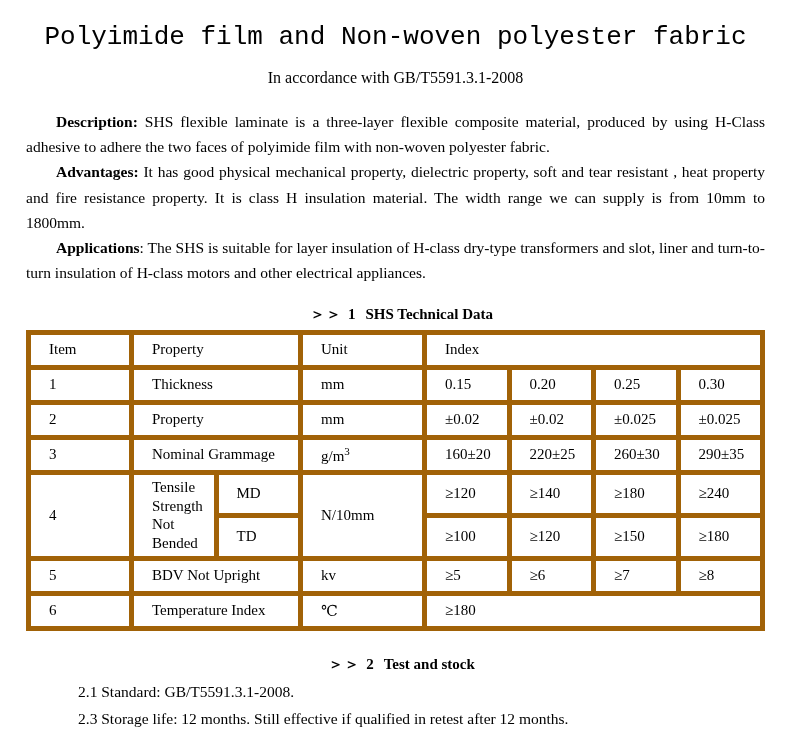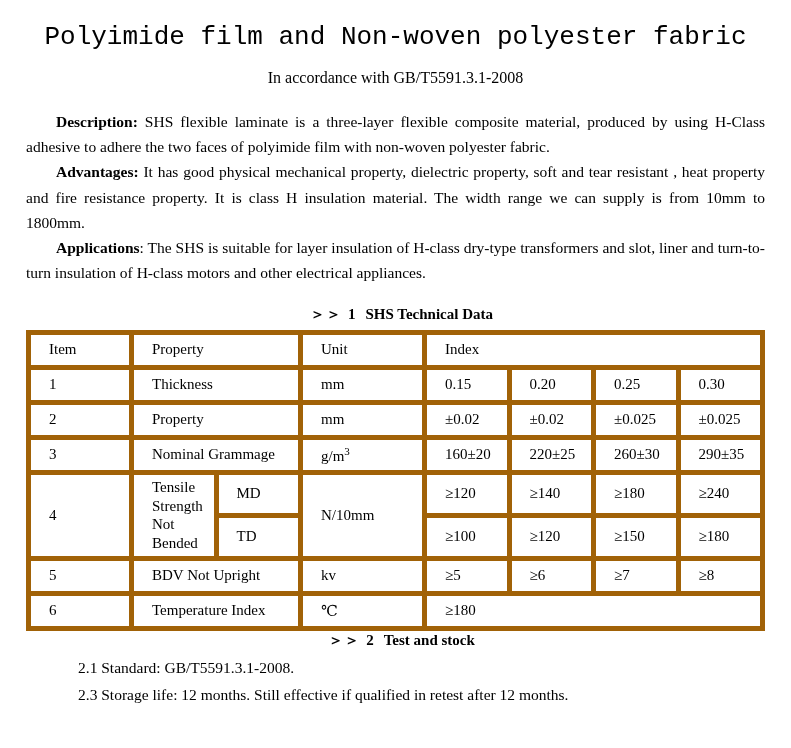--- a/index.html
+++ b/index.html
@@ -84,20 +84,21 @@
   table.tech .col-prop-b { width: 58px; }
   table.tech .col-unit { width: 83px; }
   table.tech .col-idx { width: 95px; }
   .sub-rows td {
     border-top: 1px solid #000000;
   }
   .cell-tight {
     line-height: 1.25;
   }
   .test-section {
+    margin-top: 24px;
   }
   .test-line {
     font-size: 15.5px;
     margin: 0 0 4px 0;
     padding-left: 52px;
     line-height: 1.5;
   }
   .sup {
     font-size: 11px;
     vertical-align: super;

